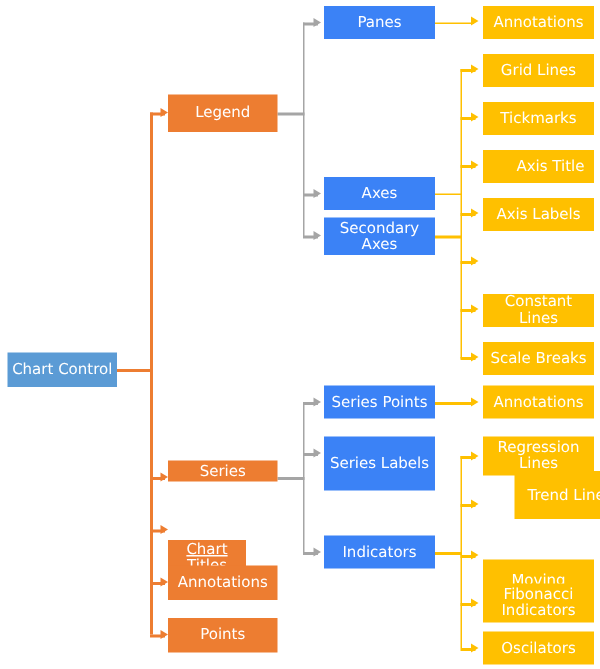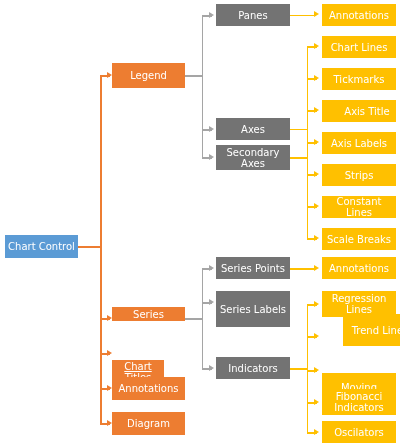--- a/index.html
+++ b/index.html
@@ -19,21 +19,21 @@
     text-align:center;
     color:#ffffff;
     font-size:10px;
     line-height:11px;
     letter-spacing:0px;
     white-space:pre-line;
     user-select:none;
   }
   .n-blue{background:#5B9BD5;}
   .n-orange{background:#ED7D31;}
-  .n-gray{background:#737373;}
+  .n-gray{background:#3b82f6;}
   .n-yellow{background:#FFC000;}
   .wire{position:absolute;background:#ED7D31;}
   .wire.gray{background:#A5A5A5;}
   .wire.yellow{background:#FFC000;}
   .arrow{position:absolute;width:0;height:0;
     border-top:3.5px solid transparent;
     border-bottom:3.5px solid transparent;
     border-left:5px solid #ED7D31;}
   .arrow.gray{border-left-color:#A5A5A5;}
   .arrow.yellow{border-left-color:#FFC000;}
@@ -133,36 +133,35 @@
 
   <div class="wire yellow" style="left:306.5px;top:432px;width:10px;height:1.5px;"></div>
   <div class="arrow yellow" style="left:314px;top:428.5px;"></div>
 
   <div class="node n-blue" style="left:5px;top:235px;width:73px;height:23px;">Chart Control</div>
 
   <div class="node n-orange" style="left:112px;top:63px;width:73px;height:25px;">Legend</div>
   <div class="node n-orange" style="left:112px;top:307px;width:73px;height:14px;">Series</div>
   <div class="node n-orange" style="left:112px;top:360px;width:52px;height:23px;text-decoration:underline;">Chart Titles</div>
   <div class="node n-orange" style="left:112px;top:377px;width:73px;height:23px;">Annotations</div>
-  <div class="node n-orange" style="left:112px;top:412px;width:73px;height:23px;">Diagram</div>
+  <div class="node n-orange" style="left:112px;top:412px;width:73px;height:23px;">Points</div>
 
   <div class="node n-gray" style="left:216px;top:4px;width:74px;height:22px;">Panes</div>
   <div class="node n-gray" style="left:216px;top:118px;width:74px;height:22px;">Axes</div>
   <div class="node n-gray" style="left:216px;top:145px;width:74px;height:25px;">Secondary
 Axes</div>
   <div class="node n-gray" style="left:216px;top:257px;width:74px;height:22px;">Series Points</div>
   <div class="node n-gray" style="left:216px;top:291px;width:74px;height:36px;">Series Labels</div>
   <div class="node n-gray" style="left:216px;top:357px;width:74px;height:22px;">Indicators</div>
 
   <div class="node n-yellow" style="left:322px;top:4px;width:74px;height:22px;">Annotations</div>
-  <div class="node n-yellow" style="left:322px;top:36px;width:74px;height:22px;">Chart Lines</div>
+  <div class="node n-yellow" style="left:322px;top:36px;width:74px;height:22px;">Grid Lines</div>
   <div class="node n-yellow" style="left:322px;top:68px;width:74px;height:22px;">Tickmarks</div>
   <div class="node n-yellow" style="left:322px;top:100px;width:74px;height:22px;padding-left:16px;">Axis Title</div>
   <div class="node n-yellow" style="left:322px;top:132px;width:74px;height:22px;">Axis Labels</div>
-  <div class="node n-yellow" style="left:322px;top:164px;width:74px;height:22px;">Strips</div>
   <div class="node n-yellow" style="left:322px;top:196px;width:74px;height:22px;">Constant Lines</div>
   <div class="node n-yellow" style="left:322px;top:228px;width:74px;height:22px;">Scale Breaks</div>
 
   <div class="node n-yellow" style="left:322px;top:257px;width:74px;height:22px;">Annotations</div>
   <div class="node n-yellow" style="left:322px;top:291px;width:74px;height:26px;">Regression
 Lines</div>
   <div class="node n-yellow" style="left:322px;top:314px;width:74px;height:32px;margin-left:21px;">Trend Lines</div>
   <div class="node n-yellow" style="left:322px;top:373px;width:74px;height:39px;">Moving
 Averages</div>
   <div class="node n-yellow" style="left:322px;top:389px;width:74px;height:26px;">Fibonacci

